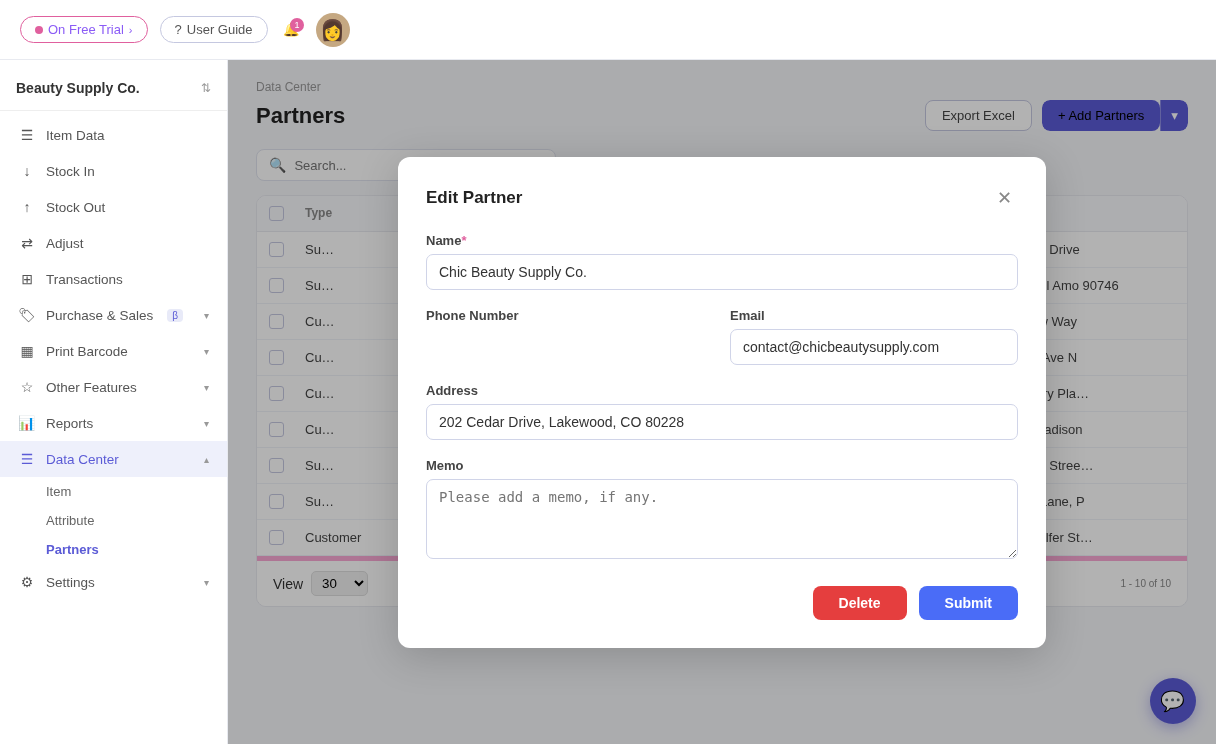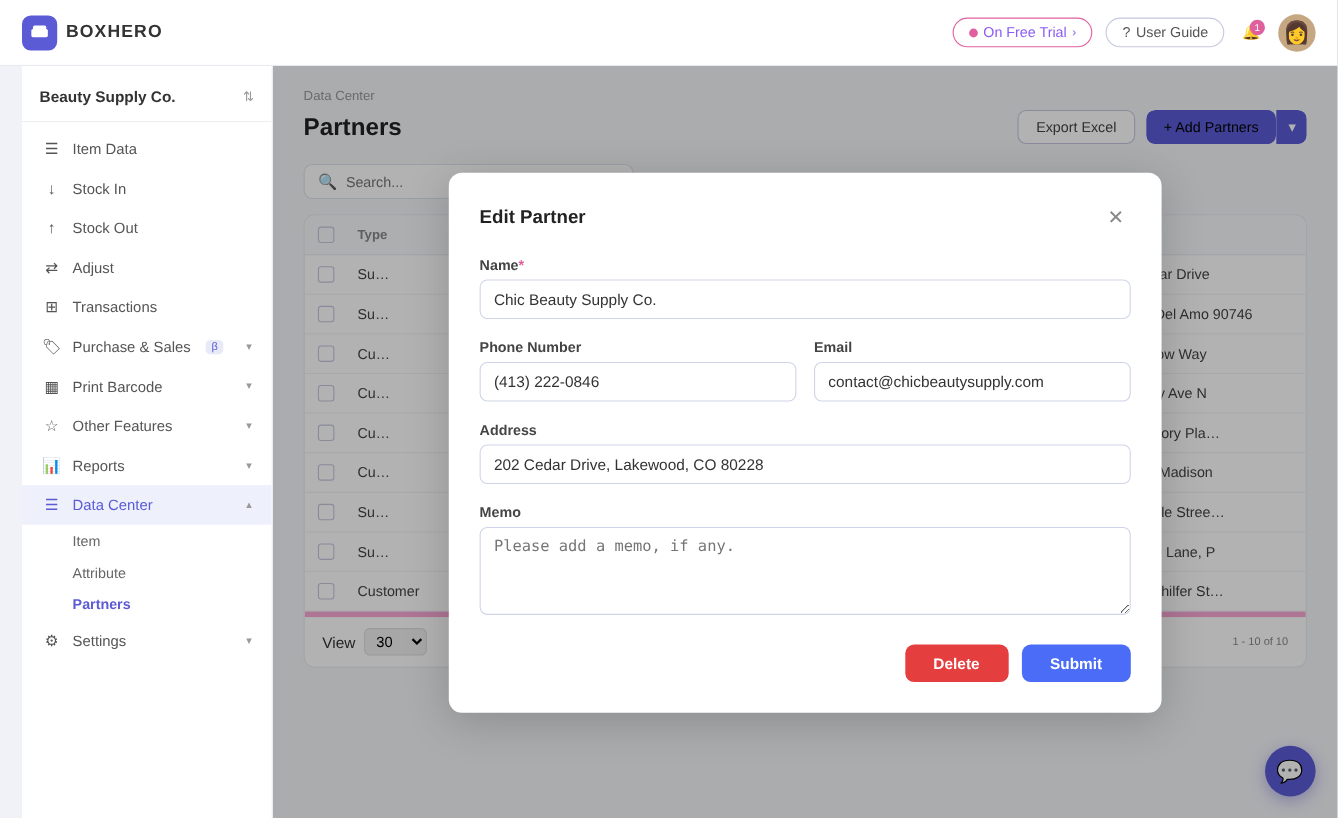--- a/index.html
+++ b/index.html
@@ -1,21 +1,21 @@
 <!DOCTYPE html>
 <html><head>
   <meta charset="utf-8">
   <style>
     * { box-sizing: border-box; margin: 0; padding: 0; }
     body { font-family: -apple-system, BlinkMacSystemFont, 'Segoe UI', sans-serif; background: #f0f2f8; font-size: 14px; color: #333; overflow: hidden; }
 
     
     .app-container { display: flex; flex-direction: column; height: 744px; width: 1216px; }
     .top-bar { height: 60px; background: #fff; display: flex; align-items: center; padding: 0 20px; border-bottom: 1px solid #e8eaf0; flex-shrink: 0; justify-content: space-between; }
-    .main-area { display: flex; flex: 1; overflow: hidden; padding-left: 20px; }
+    .main-area { display: flex; flex: 1; overflow: hidden; }
     .sidebar { width: 228px; background: #fff; border-right: 1px solid #e8eaf0; flex-shrink: 0; overflow-y: auto; padding: 10px 0; }
     .content { flex: 1; background: #f5f6fa; overflow: hidden; position: relative; }
 
     
     .logo-area { display: flex; align-items: center; gap: 8px; }
     .logo-icon { width: 32px; height: 32px; background: #5b5bd6; border-radius: 8px; display: flex; align-items: center; justify-content: center; }
     .logo-icon svg { width: 18px; height: 18px; fill: white; }
     .logo-text { font-size: 16px; font-weight: 700; color: #5b5bd6; letter-spacing: 1px; }
     .logo-text span { color: #333; }
     .top-bar-right { display: flex; align-items: center; gap: 12px; }
@@ -82,29 +82,20 @@
 
     
     .checkbox { width: 15px; height: 15px; border: 1.5px solid #c5c8e0; border-radius: 3px; cursor: pointer; }
   </style>
 </head>
 <body>
 
 <div class="app-container">
 
   <div class="top-bar">
-    <div class="logo-area">
-      <div class="logo-icon">
-        <svg viewBox="0 0 24 24">
-            <path d="M20 7H4a2 2 0 00-2 2v6a2 2 0 002 2h16a2 2 0 002-2V9a2 2 0 00-2-2z"></path>
-            <path d="M4 7V5a2 2 0 012-2h12a2 2 0 012 2v2"></path>
-          </svg>
-      </div>
-      <span class="logo-text"><span>BOX</span><span>HERO</span></span>
-    </div>
     <div class="top-bar-right">
       <button class="trial-btn">
         <span class="dot"></span>
         <span>On Free Trial</span>
         <span class="arrow">›</span>
       </button>
       <button class="guide-btn">
         <span>?</span>
         <span>User Guide</span>
       </button>
@@ -328,21 +319,20 @@
           <div class="form-group">
             <label class="form-label">
               <span>Name</span><span class="required">*</span>
             </label>
             <input type="text" class="form-input" value="Chic Beauty Supply Co." style="">
           </div>
 
           <div class="form-row">
             <div class="form-group">
               <label class="form-label">Phone Number</label>
-              <input type="text" class="form-input" value="(413) 222-0846" style="">
             </div>
             <div class="form-group">
               <label class="form-label">Email</label>
               <input type="text" class="form-input" value="contact@chicbeautysupply.com" style="">
             </div>
           </div>
 
           <div class="form-group">
             <label class="form-label">Address</label>
             <input type="text" class="form-input" value="202 Cedar Drive, Lakewood, CO 80228" style="">

